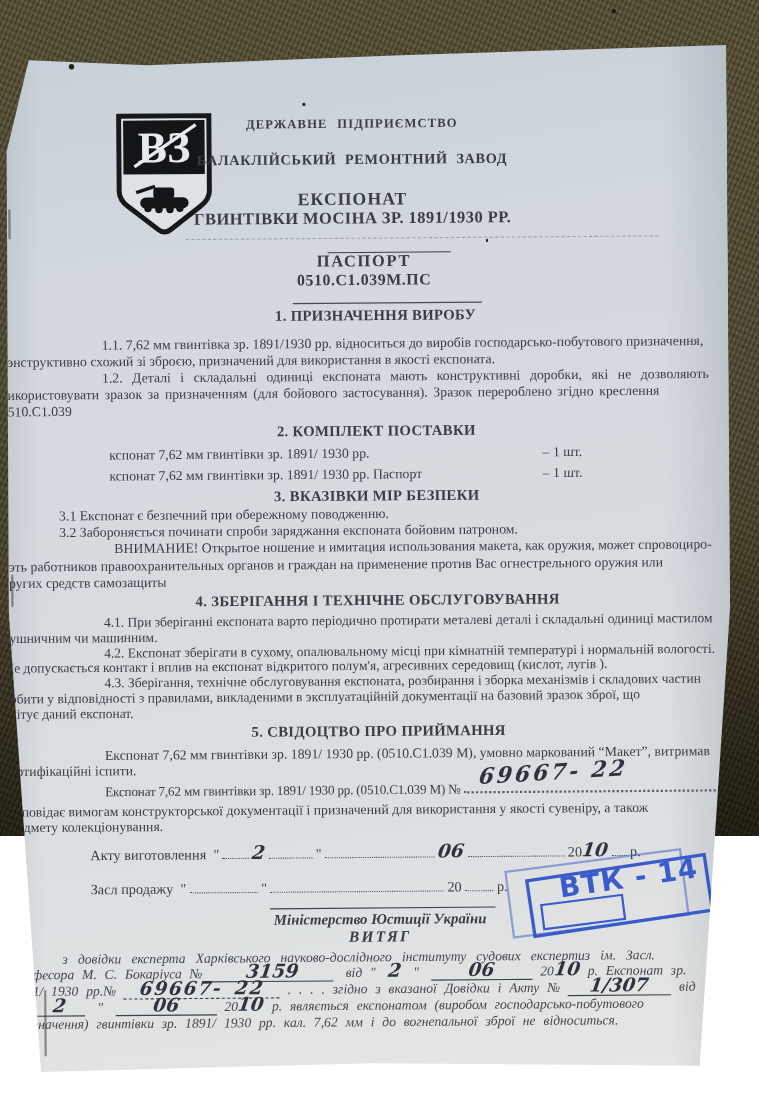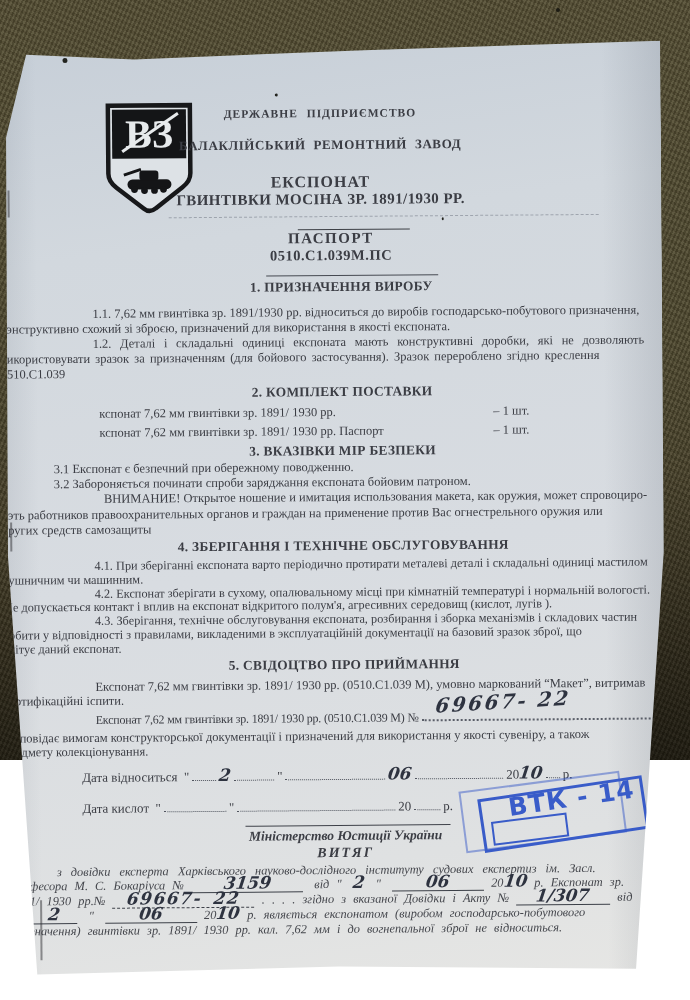--- a/index.html
+++ b/index.html
@@ -174,26 +174,26 @@
         <span class="serial-dots">
           <span class="hw hw-big">69667- 22</span>
         </span>
       </div>
       <div class="s5b">
           <div class="ln">ідповідає вимогам конструкторської документації і призначений для використання у якості сувеніру, а також</div>
           <div class="ln">редмету колекціонування.</div>
         </div>
 
       <div class="date-line d1">
-        <span>Дата відноситься</span>
+        <span>Акту виготовлення</span>
         <span>&nbsp;"</span><span class="dots" style="width:24px"></span><span class="hw">2</span><span class="dots" style="width:40px"></span><span>"</span><span class="dots" style="width:100px"></span><span class="hw">06</span><span class="dots" style="width:88px"></span><span>20</span><span class="hw">10</span><span class="dots" style="width:14px"></span><span>р.</span>
       </div>
 
       <div class="date-line d2">
-        <span>Дата кислот</span>
+        <span>Засл продажу</span>
         <span>&nbsp;"</span><span class="dots" style="width:62px"></span><span>"</span><span class="dots" style="width:158px"></span><span>20</span><span class="dots" style="width:26px"></span><span>р.</span>
       </div>
 
       <div class="min-rule"></div>
       <div class="ministry">Міністерство Юстиції України</div>
       <div class="vytiah">ВИТЯГ</div>
 
       <div class="extract">
         <div class="xln xl1">з  довідки  експерта  Харківського  науково-дослідного  інституту  судових  експертиз  ім.  Засл.</div>
         <div class="xln">

